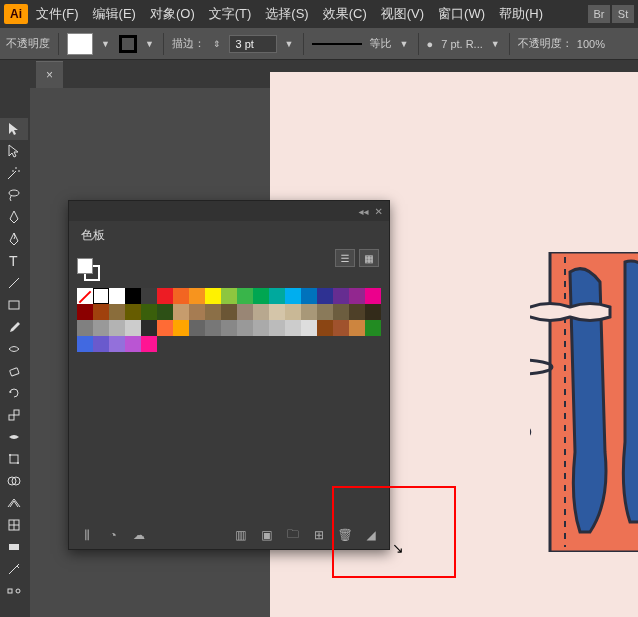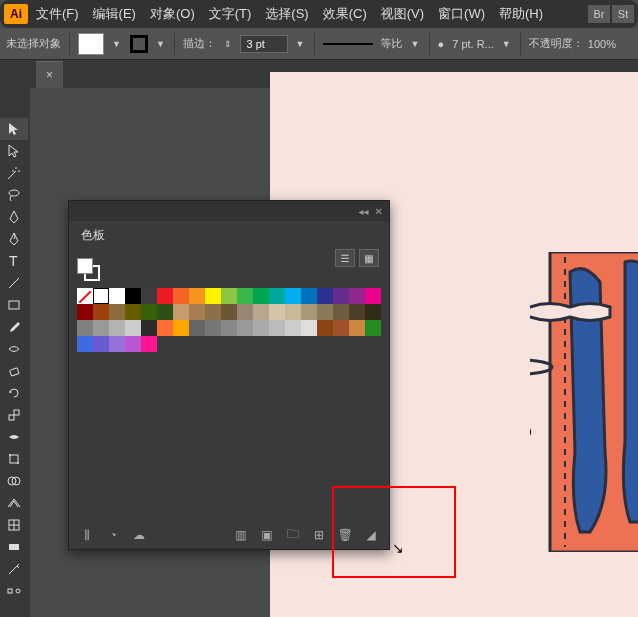--- a/index.html
+++ b/index.html
@@ -1,18 +1,18 @@
 <!DOCTYPE html>
 <html><head>
 <meta charset="utf-8">
 <style>
 * { margin: 0; padding: 0; box-sizing: border-box; font-family: "Microsoft YaHei", sans-serif; }
 body { width: 638px; height: 617px; background: #4a4a4a; overflow: hidden; position: relative; }
 
-.menubar { height: 28px; background: #323232; display: flex; align-items: center; padding: 0 4px; gap: 2px; border-radius: 9px; }
+.menubar { height: 28px; background: #323232; display: flex; align-items: center; padding: 0 4px; gap: 2px; }
 .ai-logo { width: 24px; height: 20px; background: #ff9a00; color: #330000; font-weight: bold; font-size: 12px; display: flex; align-items: center; justify-content: center; border-radius: 2px; }
 .menu-item { color: #ddd; font-size: 13px; padding: 4px 6px; cursor: pointer; }
 .menu-right { margin-left: auto; display: flex; gap: 2px; }
 .br-badge, .st-badge { width: 22px; height: 18px; background: #5a5a5a; color: #ccc; font-size: 11px; display: flex; align-items: center; justify-content: center; }
 
 .control-bar { height: 32px; background: #525252; display: flex; align-items: center; padding: 0 6px; gap: 8px; border-bottom: 1px solid #2a2a2a; }
 .ctrl-text { color: #ccc; font-size: 11px; }
 .swatch-box { width: 26px; height: 22px; background: #fff; border: 1px solid #888; }
 .dd-arrow { width: 10px; color: #ccc; font-size: 9px; }
 .stroke-box { width: 18px; height: 18px; border: 3px solid #000; background: transparent; }
@@ -72,21 +72,21 @@
   <div class="menu-item">视图(V)</div>
   <div class="menu-item">窗口(W)</div>
   <div class="menu-item">帮助(H)</div>
   <div class="menu-right">
     <div class="br-badge">Br</div>
     <div class="st-badge">St</div>
   </div>
 </div>
 
 <div class="control-bar">
-  <span class="ctrl-text">未选择对象</span>
+  <span class="ctrl-text">不透明度</span>
   <div class="sep"></div>
   <div class="swatch-box"></div>
   <span class="dd-arrow">▼</span>
   <div class="stroke-box"></div>
   <span class="dd-arrow">▼</span>
   <div class="sep"></div>
   <span class="ctrl-text">描边：</span>
   <span class="ctrl-text" style="font-size:9px;">⇕</span>
   <div class="stroke-field">3 pt</div>
   <span class="dd-arrow">▼</span>

